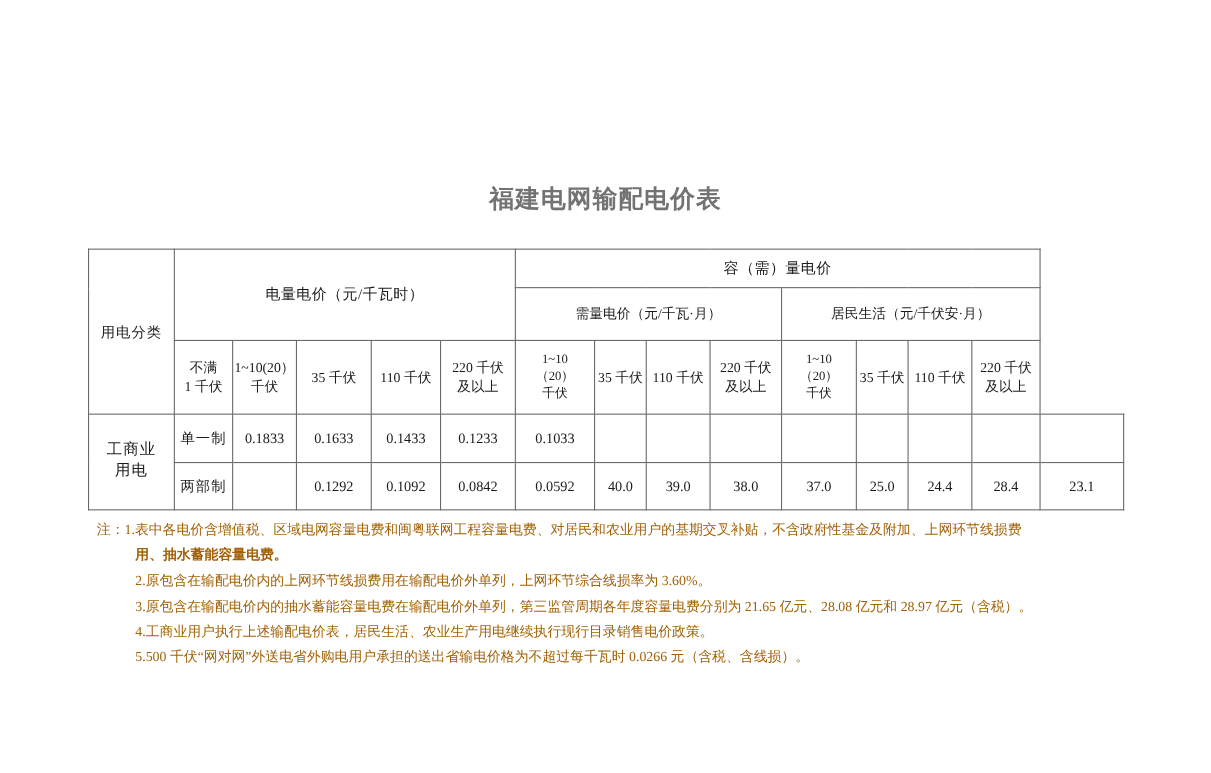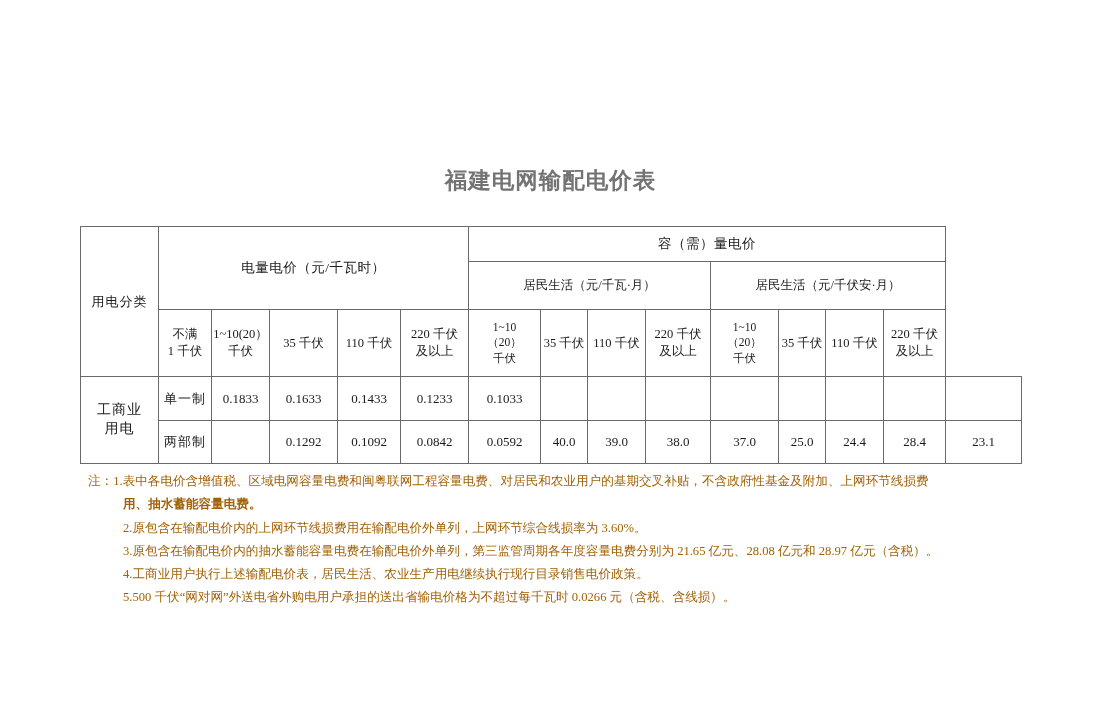--- a/index.html
+++ b/index.html
@@ -115,21 +115,21 @@
       </colgroup>
       <tbody>
 
         <tr class="r1">
           <td rowspan="3" class="cat-cell">用电分类</td>
           <td rowspan="2" colspan="5" class="grp-cell">电量电价（元/千瓦时）</td>
           <td colspan="8" class="grp-cell">容（需）量电价</td>
         </tr>
 
         <tr class="r2">
-          <td colspan="4" class="sub-cell">居民生活（元/千瓦·月）</td>
+          <td colspan="4" class="sub-cell">需量电价（元/千瓦·月）</td>
           <td colspan="4" class="sub-cell">居民生活（元/千伏安·月）</td>
         </tr>
 
         <tr class="r3">
           <td class="vlt-cell">
             <span>不满</span><br>
             <span>1 千伏</span>
           </td>
           <td class="vlt-cell">
             <span>1~10(20）</span><br>

